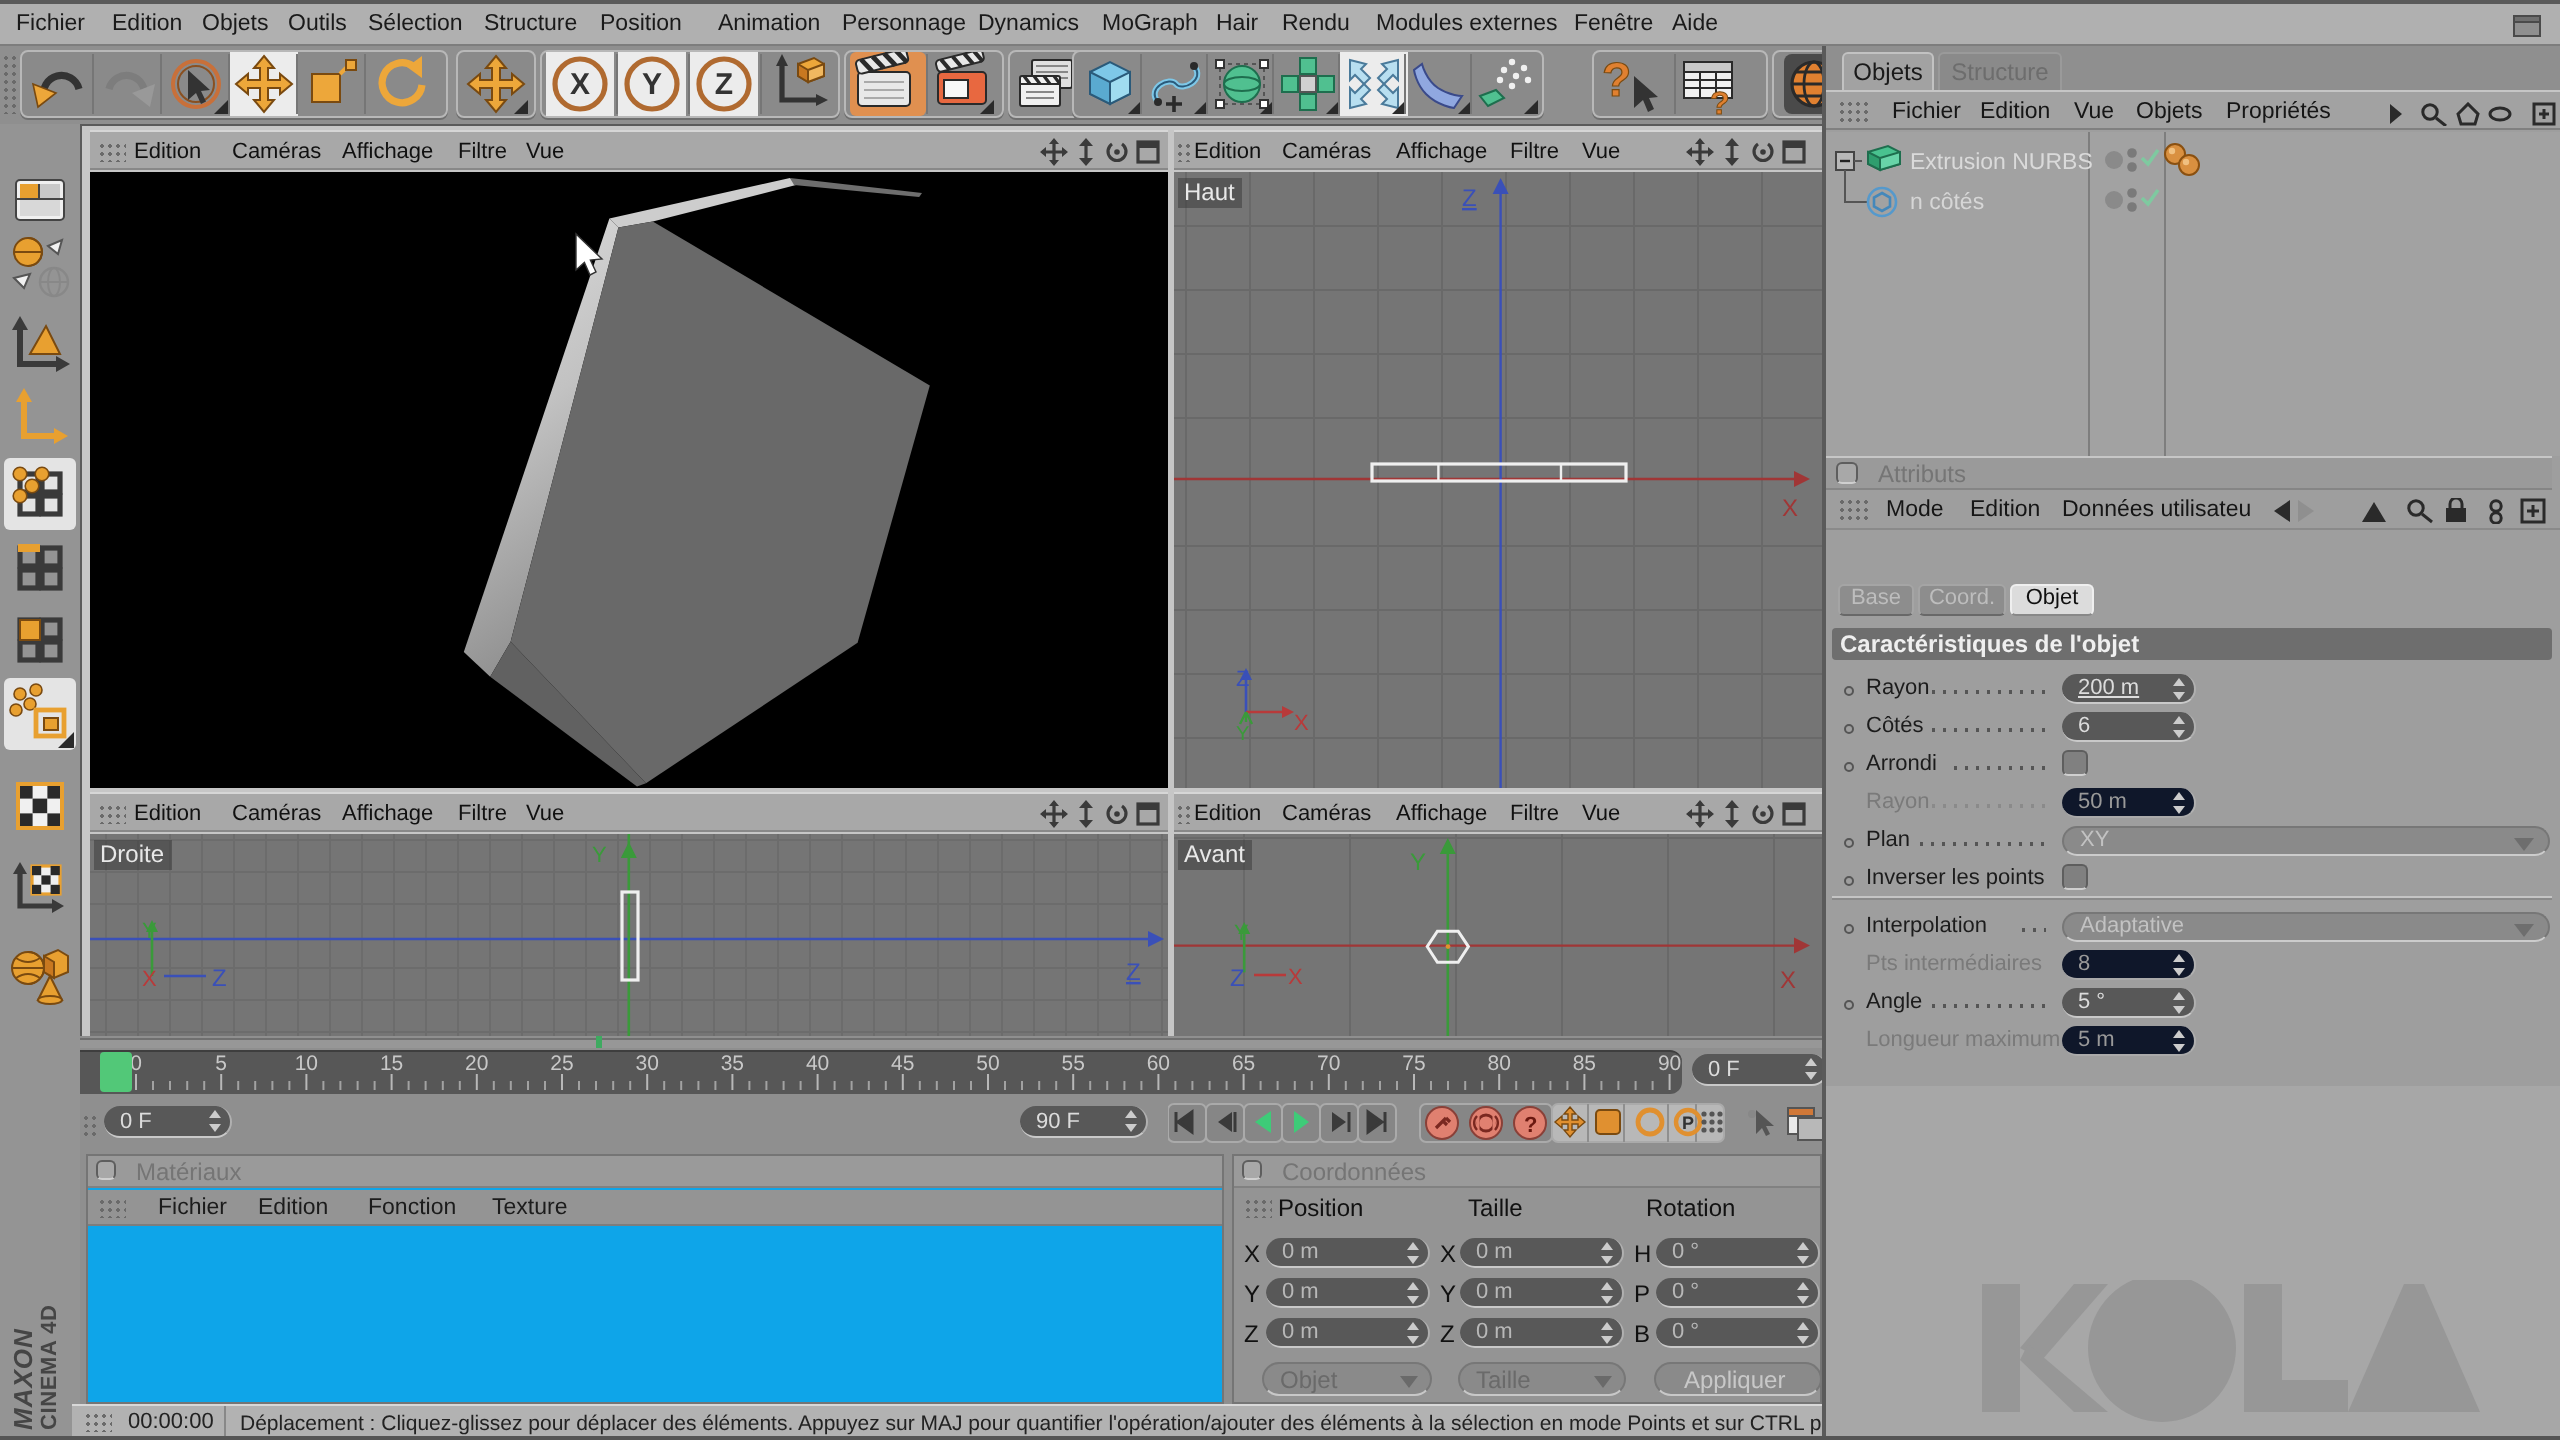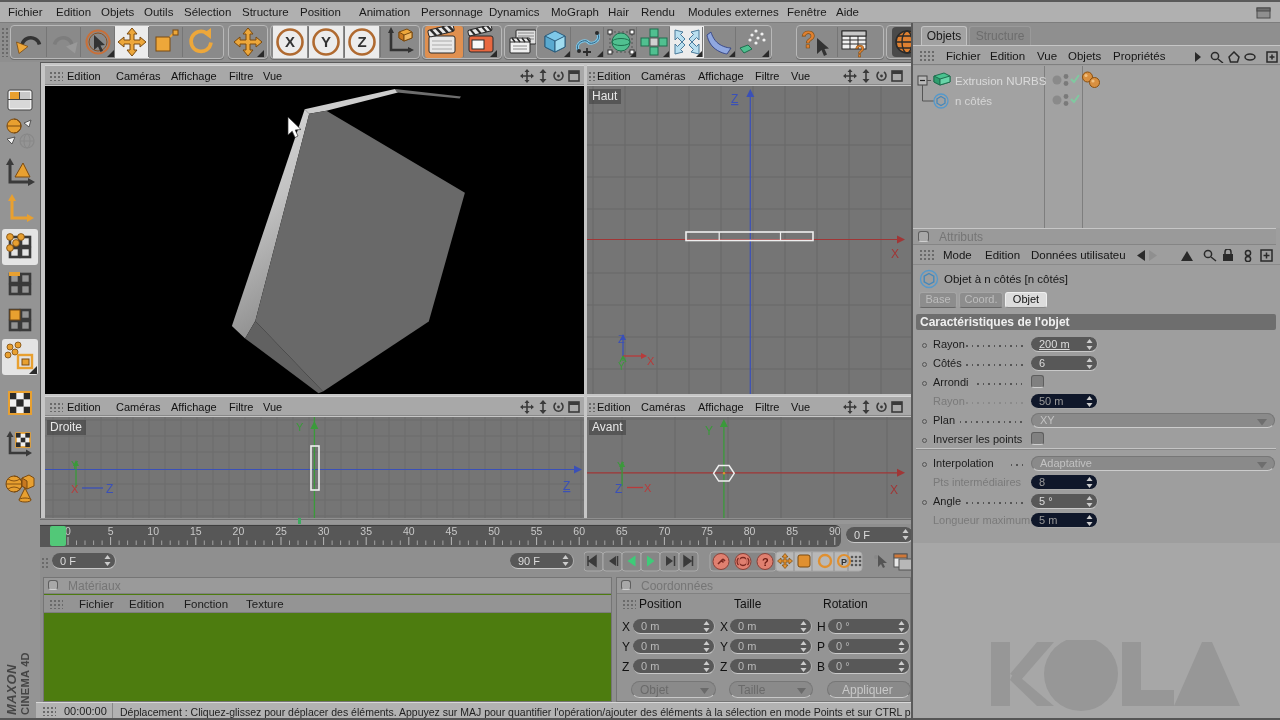--- a/index.html
+++ b/index.html
@@ -842,21 +842,21 @@
             <rect x="2" y="3" width="13" height="4" fill="#d07838" stroke="#555"></rect>
             <rect x="7" y="8" width="13" height="11" fill="#b8b8b8" stroke="#555"></rect>
           </g>
         </g>
       </svg>
   </div>
 </div>
 
 <div class="abs" style="left:40px; top:575px; width:871px; height:127px;" id="bottompanels">
 
-  <div class="abs" style="left:3px; top:2px; width:569px; height:125px; background:#4d7c0f; border:1px solid #757575;">
+  <div class="abs" style="left:3px; top:2px; width:569px; height:125px; background:#0ea5e9; border:1px solid #757575;">
     <div class="abs" style="left:0; top:0; width:567px; height:16px; background:#9a9a9a; border-bottom:1px solid #818181;">
       <div class="chk" style="left:4px; top:2px; width:10px; height:10px; background:#a8a8a8;"></div>
       <span class="abs" style="left:24px; top:1px; font-size:12px; color:#757575;">Matériaux</span>
     </div>
     <div class="abs" style="left:0; top:17px; width:567px; height:18px; background:#949494; border-bottom:1px solid #7d7d7d;">
       <div class="abs dots" style="left:5px; top:4px; width:14px; height:10px;"></div>
       <span class="abs" style="left:35px; top:3px; font-size:11.5px; color:#1c1c1c;">Fichier</span>
       <span class="abs" style="left:85px; top:3px; font-size:11.5px; color:#1c1c1c;">Edition</span>
       <span class="abs" style="left:140px; top:3px; font-size:11.5px; color:#1c1c1c;">Fonction</span>
       <span class="abs" style="left:202px; top:3px; font-size:11.5px; color:#1c1c1c;">Texture</span>
@@ -1044,27 +1044,20 @@
         <rect x="88" y="5" width="10" height="7" fill="#2a2a2a" stroke="none"></rect>
           <path d="M90 5 V3 A3 3 0 0 1 96 3 V5"></path>
         <circle cx="113" cy="4" r="2.6"></circle>
           <circle cx="113" cy="10" r="2.6"></circle>
         <rect x="126" y="1" width="11" height="11"></rect>
           <path d="M131.5 3.5 V9.5 M128.5 6.5 H134.5"></path>
       </g>
     </svg>
   </div>
 
-  <div class="abs" style="left:2px; top:246px; width:367px; height:20px;">
-    <svg class="abs" style="left:6px; top:0;" width="20" height="20">
-        <circle cx="10" cy="10" r="8.5" fill="#9e9e9e" stroke="#5599cc" stroke-width="1.4"></circle>
-        <polygon points="10,4.5 14.8,7.2 14.8,12.8 10,15.5 5.2,12.8 5.2,7.2" fill="none" stroke="#4488bb" stroke-width="1.4"></polygon>
-      </svg>
-    <span class="abs" style="left:31px; top:4px; font-size:11.5px; color:#161616;">Objet à n côtés [n côtés]</span>
-  </div>
 
   <div class="tbtn" style="left:8px; top:269px; width:38px;">Base</div>
   <div class="tbtn" style="left:48px; top:269px; width:44px;">Coord.</div>
   <div class="tbtn act2" style="left:94px; top:269px; width:42px;">Objet</div>
 
   <div class="abs" style="left:5px; top:291px; width:360px; height:16px; background:#6e6e6e; border-radius:2px;">
     <span class="abs" style="left:4px; top:1px; font-size:12px; font-weight:bold; color:#efefef;">Caractéristiques de l'objet</span>
   </div>
   <div id="attrrows">
       <div class="attrow" style="top:313px;">

